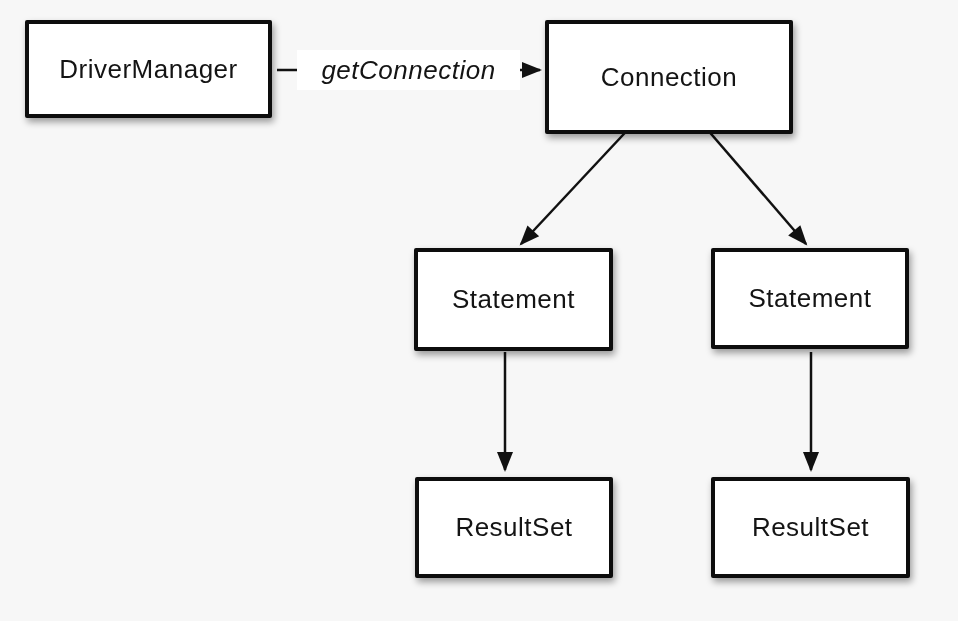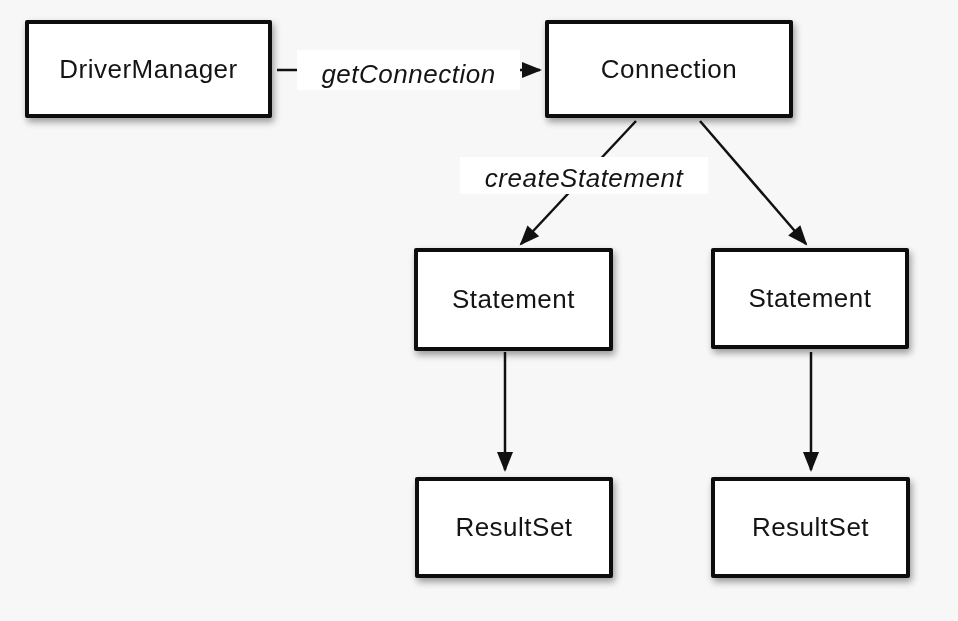--- a/index.html
+++ b/index.html
@@ -34,30 +34,30 @@
     box-shadow:2px 4px 7px rgba(0,0,0,0.38);
     display:flex;align-items:center;justify-content:center;
     color:var(--text);
     font-size:26px;
     letter-spacing:0.5px;
     z-index:2;
   }
   .edge-label{
     position:absolute;
     background:var(--edge-label-bg);
-    display:flex;align-items:flex-end;justify-content:center;
+    display:flex;align-items:center;justify-content:center;
     color:var(--text);
     font-style:italic;
     font-size:26px;
     letter-spacing:0.5px;
     z-index:3;
   }
   
   #node-driver-manager { left:25px;  top:20px;  width:247px; height:98px;  }
-  #node-connection     { left:545px; top:20px;  width:248px; height:98px;  }
+  #node-connection     { left:545px; top:20px;  width:248px; height:114px;  }
   #node-statement-left { left:414px; top:248px; width:199px; height:103px; }
   #node-statement-right{ left:711px; top:248px; width:198px; height:101px; }
   #node-resultset-left { left:415px; top:477px; width:198px; height:101px; }
   #node-resultset-right{ left:711px; top:477px; width:199px; height:101px; }
   
   #label-get-connection  { left:297px; top:50px;  width:223px; height:40px; }
   #label-create-statement{ left:460px; top:157px; width:248px; height:37px; }
   #label-execute-query   { left:408px; top:391px; width:212px; height:38px; }
 </style>
 </head>
@@ -99,18 +99,15 @@
   </div>
 
   <div class="node" id="node-resultset-right">
     <span>ResultSet</span>
   </div>
 
   <div class="edge-label" id="label-get-connection">
     <span>getConnection</span>
   </div>
 
-  <div class="edge-label" id="label-create-statement">
-    <span>createStatement</span>
-  </div>
 
 
 </div>
 
 </body></html>

